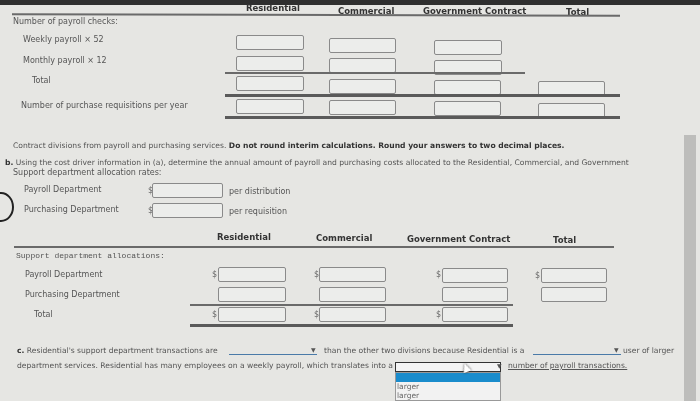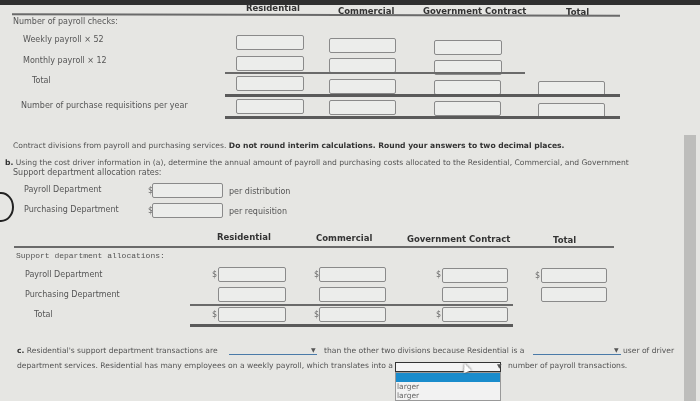--- a/index.html
+++ b/index.html
@@ -123,25 +123,25 @@
 <div class="box" style="left:442px;top:307px;width:66px;"></div>
 
 <div class="rule dbl" style="left:190px;top:324px;width:323px;"></div>
 
 <div class="abs instr" style="left:17px;top:346px;"><b>c.</b> <span>Residential's support department transactions are</span></div>
 <div class="dd-line" style="left:229px;top:354px;width:88px;"></div>
 <div class="dd-arrow" style="left:311px;top:346px;">▼</div>
 <div class="abs instr" style="left:324px;top:346px;">than the other two divisions because Residential is a</div>
 <div class="dd-line" style="left:533px;top:354px;width:88px;"></div>
 <div class="dd-arrow" style="left:614px;top:346px;">▼</div>
-<div class="abs instr" style="left:623px;top:346px;">user of driver</div>
+<div class="abs instr" style="left:623px;top:346px;">user of larger</div>
 
 <div class="abs instr" style="left:17px;top:361px;">department services. Residential has many employees on a weekly payroll, which translates into a</div>
 <div class="dropdown-box"></div>
 <div class="dd-arrow" style="left:497px;top:362px;">▼</div>
-<div class="abs instr" style="left:508px;top:361px;">number of payroll transactions.</div>
+<div class="abs instr" style="left:508px;top:361px;text-decoration:underline;">number of payroll transactions.</div>
 
 <div class="dropdown-list">
   <div class="dd-sel"></div>
   <div class="dd-opt">larger</div>
   <div class="dd-opt">larger</div>
 </div>
 <div class="cursor"></div>
 
 </body></html>

